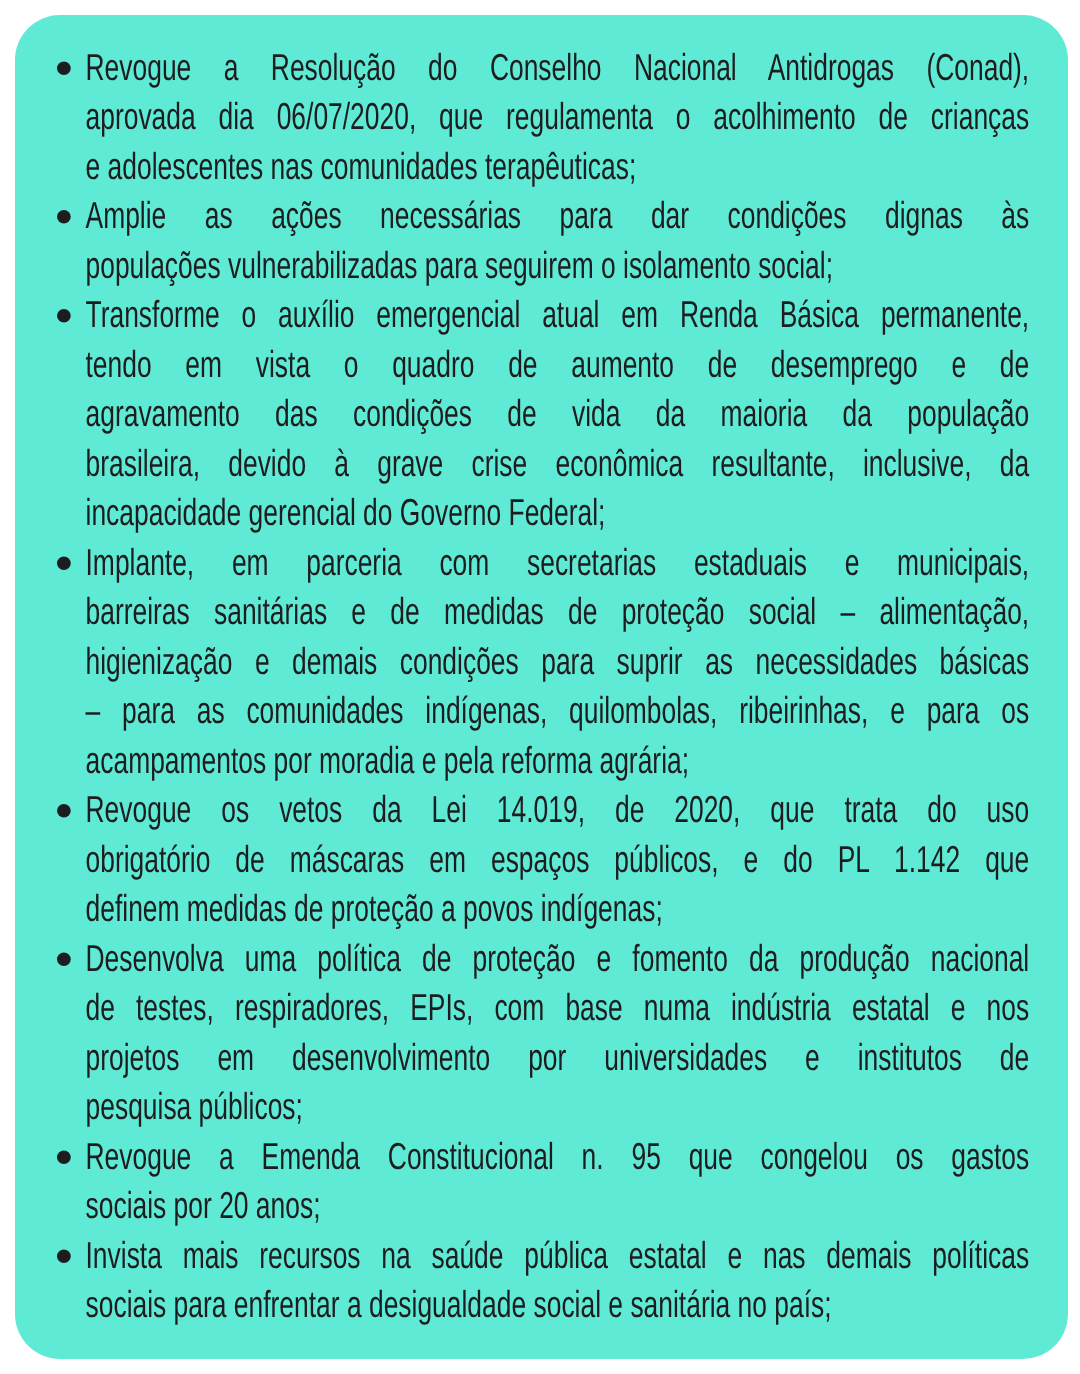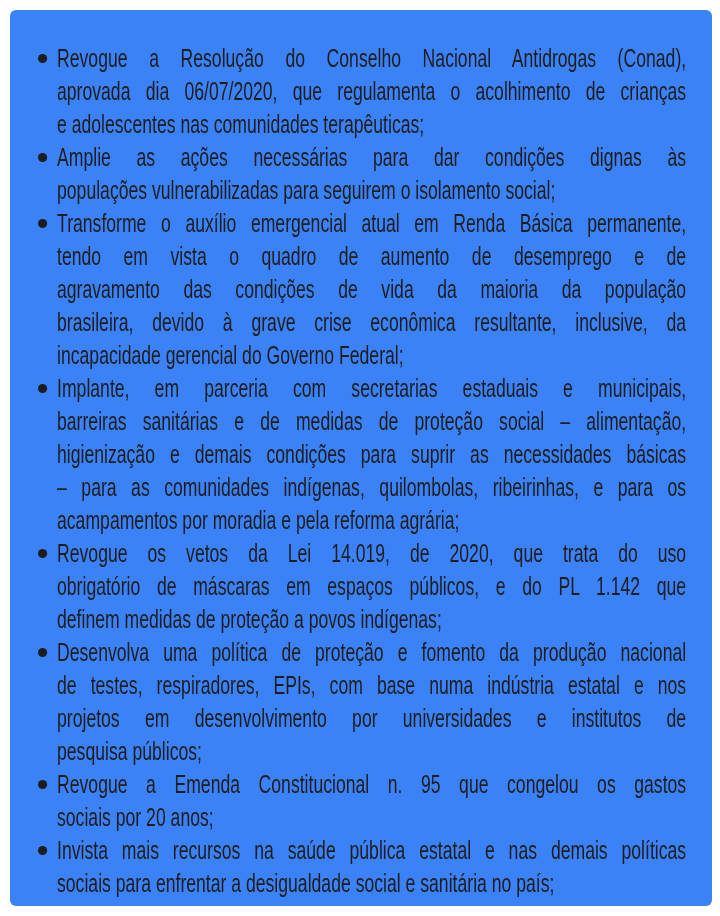--- a/index.html
+++ b/index.html
@@ -10,24 +10,24 @@
     background: #ffffff;
     overflow: hidden;
     font-family: "Liberation Sans", "DejaVu Sans", sans-serif;
   }
   .card {
     position: absolute;
     left: 10px;
     top: 10px;
     width: 702px;
     height: 896px;
-    background: #3b82f6;
-    border-radius: 6px;
+    background: #5eead4;
+    border-radius: 30px;
     box-sizing: border-box;
-    padding: 32px 0 0 28px;
+    padding: 19px 0 0 28px;
   }
   
   .content {
     width: 920px;
     transform: scaleX(0.7045);
     transform-origin: left top;
     color: #1d1d1f;
     font-size: 25px;
     line-height: 33px;
   }

